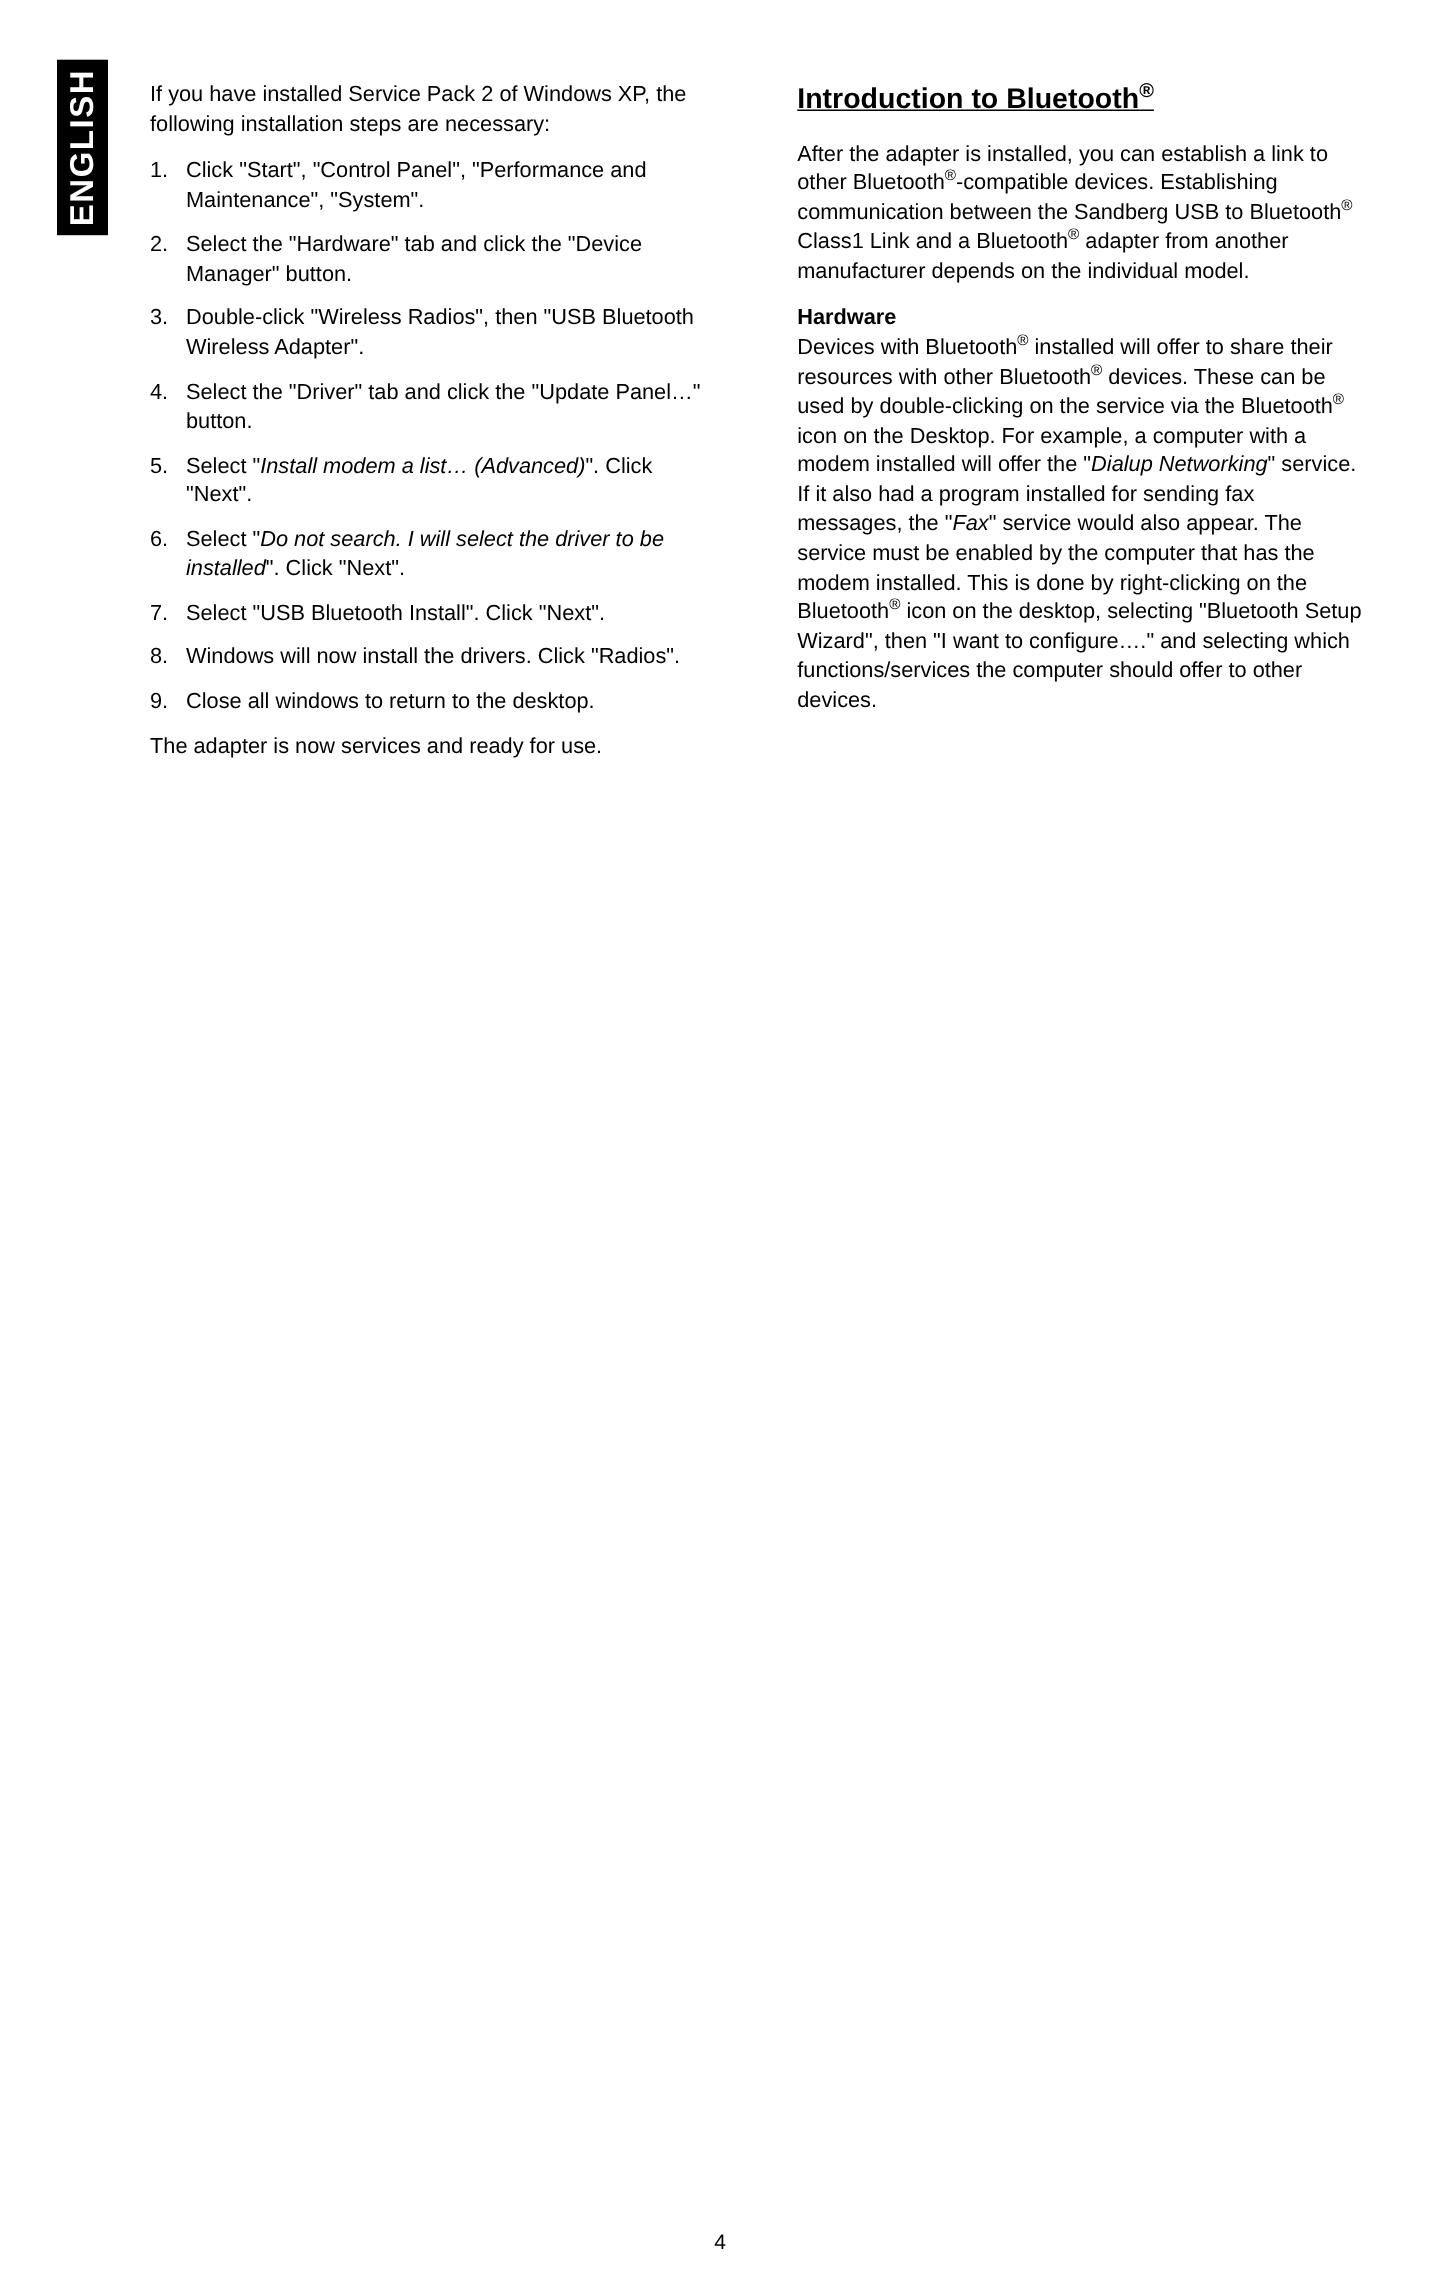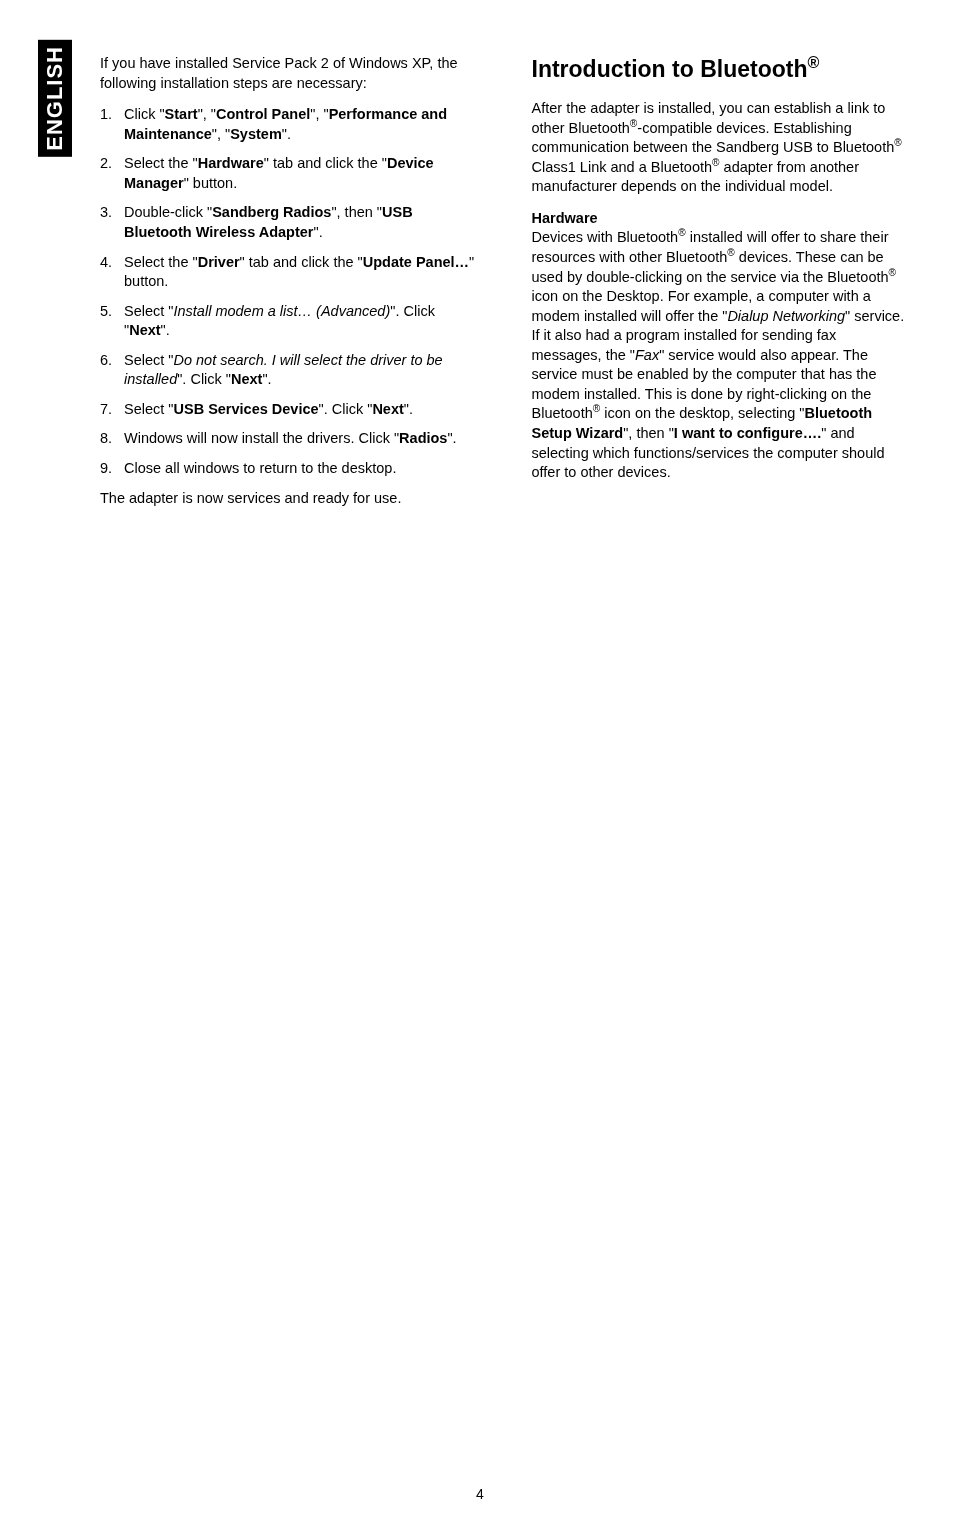--- a/index.html
+++ b/index.html
@@ -59,26 +59,27 @@
     padding-left: 24px;
     position: relative;
   }
   .step-list li::before {
     counter-increment: step;
     content: counter(step) ".";
     position: absolute;
     left: 0;
     top: 0;
   }
-  .bold { font-weight: bold; }
+  .bold { font-weight: normal; }
   .italic { font-style: italic; }
   h2.section-title {
-    font-size: 23px;
+    font-size: 19px;
     font-weight: bold;
     margin: 0 0 14px 0;
+    text-decoration: underline;
   }
   .sup { vertical-align: super; font-size: 0.7em; line-height: 0; }
   .services-label { font-weight: bold; display: block; }
   .page-number {
     position: absolute;
     bottom: 28px;
     left: 0;
     width: 100%;
     text-align: center;
     font-size: 14px;
@@ -101,37 +102,37 @@
 
         <li>
           <span>Click "</span><span class="bold">Start</span><span>", "</span><span class="bold">Control Panel</span><span>", "</span><span class="bold">Performance and Maintenance</span><span>", "</span><span class="bold">System</span><span>".</span>
         </li>
 
         <li>
           <span>Select the "</span><span class="bold">Hardware</span><span>" tab and click the "</span><span class="bold">Device Manager</span><span>" button.</span>
         </li>
 
         <li>
-          <span>Double-click "</span><span class="bold">Sandberg Radios</span><span>", then "</span><span class="bold">USB Bluetooth Wireless Adapter</span><span>".</span>
+          <span>Double-click "</span><span class="bold">Wireless Radios</span><span>", then "</span><span class="bold">USB Bluetooth Wireless Adapter</span><span>".</span>
         </li>
 
         <li>
           <span>Select the "</span><span class="bold">Driver</span><span>" tab and click the "</span><span class="bold">Update Panel…</span><span>" button.</span>
         </li>
 
         <li>
           <span>Select "</span><span class="italic">Install modem a list… (Advanced)</span><span>". Click "</span><span class="bold">Next</span><span>".</span>
         </li>
 
         <li>
           <span>Select "</span><span class="italic">Do not search. I will select the driver to be installed</span><span>". Click "</span><span class="bold">Next</span><span>".</span>
         </li>
 
         <li>
-          <span>Select "</span><span class="bold">USB Services Device</span><span>". Click "</span><span class="bold">Next</span><span>".</span>
+          <span>Select "</span><span class="bold">USB Bluetooth Install</span><span>". Click "</span><span class="bold">Next</span><span>".</span>
         </li>
 
         <li>
           <span>Windows will now install the drivers. Click "</span><span class="bold">Radios</span><span>".</span>
         </li>
 
         <li>
           <span>Close all windows to return to the desktop.</span>
         </li>
 

